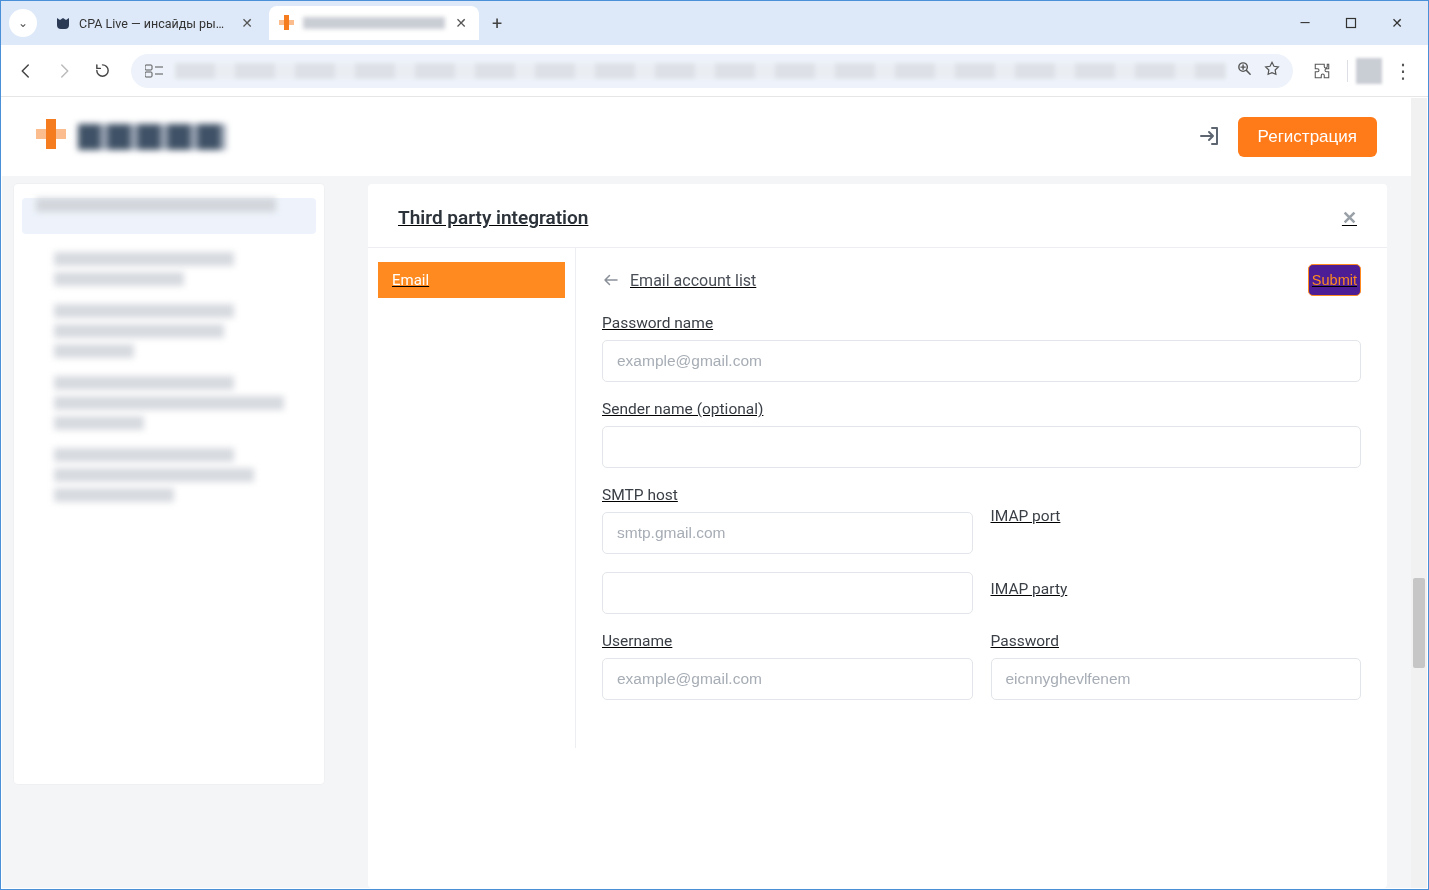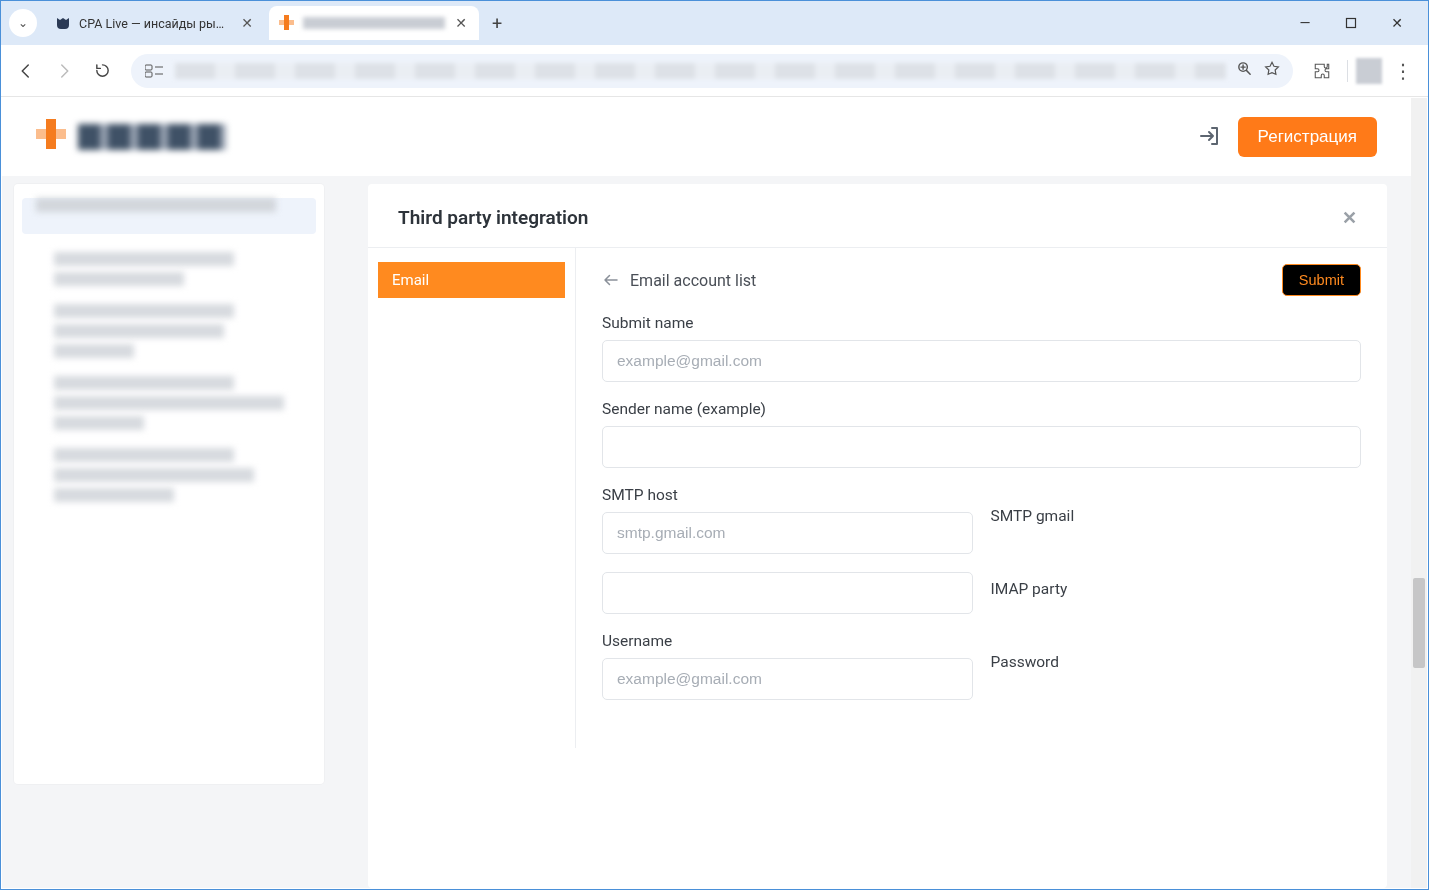--- a/index.html
+++ b/index.html
@@ -52,34 +52,34 @@
   .reg-btn { background: #ff7a18; color: #fff; border: none; border-radius: 6px; height: 40px; padding: 0 20px; font-size: 17px; font-weight: 500; cursor: pointer; }
 
   .page-body { position: absolute; top: 78px; left: 0; right: 0; bottom: 0; background: #f4f5f7; display: flex; }
   .sidebar { width: 310px; background: #fff; margin: 8px 0 0 12px; border-radius: 4px; padding: 8px 0; height: 600px; box-shadow: 0 0 0 1px rgba(0,0,0,.02); }
   .side-row { height: 36px; margin: 4px 8px; border-radius: 4px; }
   .side-row.sel { background: #eef3fb; }
   .side-blur { margin: 6px 14px; height: 14px; background: #d2d6db; filter: blur(3px); }
   .side-group { margin: 18px 30px 10px 40px; }
   .side-group .ln { height: 14px; background: #d7dadf; filter: blur(3px); margin: 6px 0; }
 
-  .main-panel { flex: 1; background: #fff; margin: 8px 24px 0 44px; border-radius: 4px; padding: 0; min-height: 660px; }
+  .main-panel { flex: 1; background: #fff; margin: 8px 24px 0 44px; border-radius: 4px; padding: 0; min-height: 660px; text-decoration: underline; }
   .panel-hdr { display: flex; align-items: center; padding: 22px 30px 18px 30px; border-bottom: 1px solid #eceef1; }
   .panel-title { font-size: 19px; font-weight: 600; color: #2d333a; }
   .panel-close { margin-left: auto; color: #9aa0a7; font-size: 18px; cursor: pointer; font-weight: 700; }
 
   .panel-body { display: flex; }
   .panel-tabs { width: 208px; padding: 14px 10px; border-right: 1px solid #eceef1; }
   .ptab { height: 36px; border-radius: 0; display: flex; align-items: center; padding: 0 14px; font-size: 15px; color: #fff; background: #ff8a1f; cursor: pointer; }
 
   .form-area { flex: 1; padding: 16px 26px 30px 26px; }
   .form-top { display: flex; align-items: center; margin-bottom: 18px; }
   .back { display: flex; align-items: center; gap: 10px; color: #4a4f57; font-size: 16px; cursor: pointer; }
   .back svg { color: #8a9099; }
-  .submit { margin-left: auto; border: 1px solid #ff8a1f; color: #ff8a1f; background: #000000; border-radius: 5px; height: 32px; padding: 0 16px; font-size: 14.5px; cursor: pointer; }
+  .submit { margin-left: auto; border: 1px solid #ff8a1f; color: #ff8a1f; background: #4c1d95; border-radius: 5px; height: 32px; padding: 0 3px; font-size: 14.5px; cursor: pointer; }
 
   .fld { margin-bottom: 18px; }
   .fld label { display: block; font-size: 15.5px; color: #3a3f46; margin-bottom: 8px; }
   .fld input { width: 100%; height: 42px; border: 1px solid #e2e5e9; border-radius: 5px; padding: 0 14px; font-size: 15.5px; color: #333; background: #fff; }
   .fld input::placeholder { color: #a7adb5; }
   .row2 { display: flex; gap: 18px; align-items: center; }
   .row2 .fld { flex: 1; }
 
   
   .cat-icon { width:16px; height:16px; display:inline-block; }
@@ -229,55 +229,56 @@
                 <div class="back">
                   <svg width="18" height="18" viewBox="0 0 24 24">
                       <path d="M20 12H4m0 0l6-6m-6 6l6 6" fill="none" stroke="#8a9099" stroke-width="2" stroke-linecap="round" stroke-linejoin="round"></path>
                     </svg>
                   <span>Email account list</span>
                 </div>
                 <button class="submit">Submit</button>
               </div>
 
               <div class="fld">
-                <label>Submit name</label>
+                <label>Password name</label>
                 <input type="text" placeholder="example@gmail.com" style="">
               </div>
 
               <div class="fld">
-                <label>Sender name (example)</label>
+                <label>Sender name (optional)</label>
                 <input type="text" placeholder="" style="">
               </div>
 
               <div class="row2">
                 <div class="fld">
                   <label>SMTP host</label>
                   <input type="text" placeholder="smtp.gmail.com" style="">
                 </div>
                 <div class="fld">
-                  <label>SMTP gmail</label>
+                  <label>IMAP port</label>
                 </div>
               </div>
 
               <div class="row2">
                 <div class="fld">
                   <input type="text" placeholder="" style="">
                 </div>
                 <div class="fld">
                   <label>IMAP party</label>
                 </div>
               </div>
 
               <div class="row2">
                 <div class="fld">
                   <label>Username</label>
                   <input type="text" placeholder="example@gmail.com" style="">
                 </div>
                 <div class="fld">
                   <label>Password</label>
+                  <input type="text" placeholder="eicnnyghevlfenem" style="">
                 </div>
               </div>
 
             </div>
           </div>
         </div>
 
       </div>
     </div>
 

